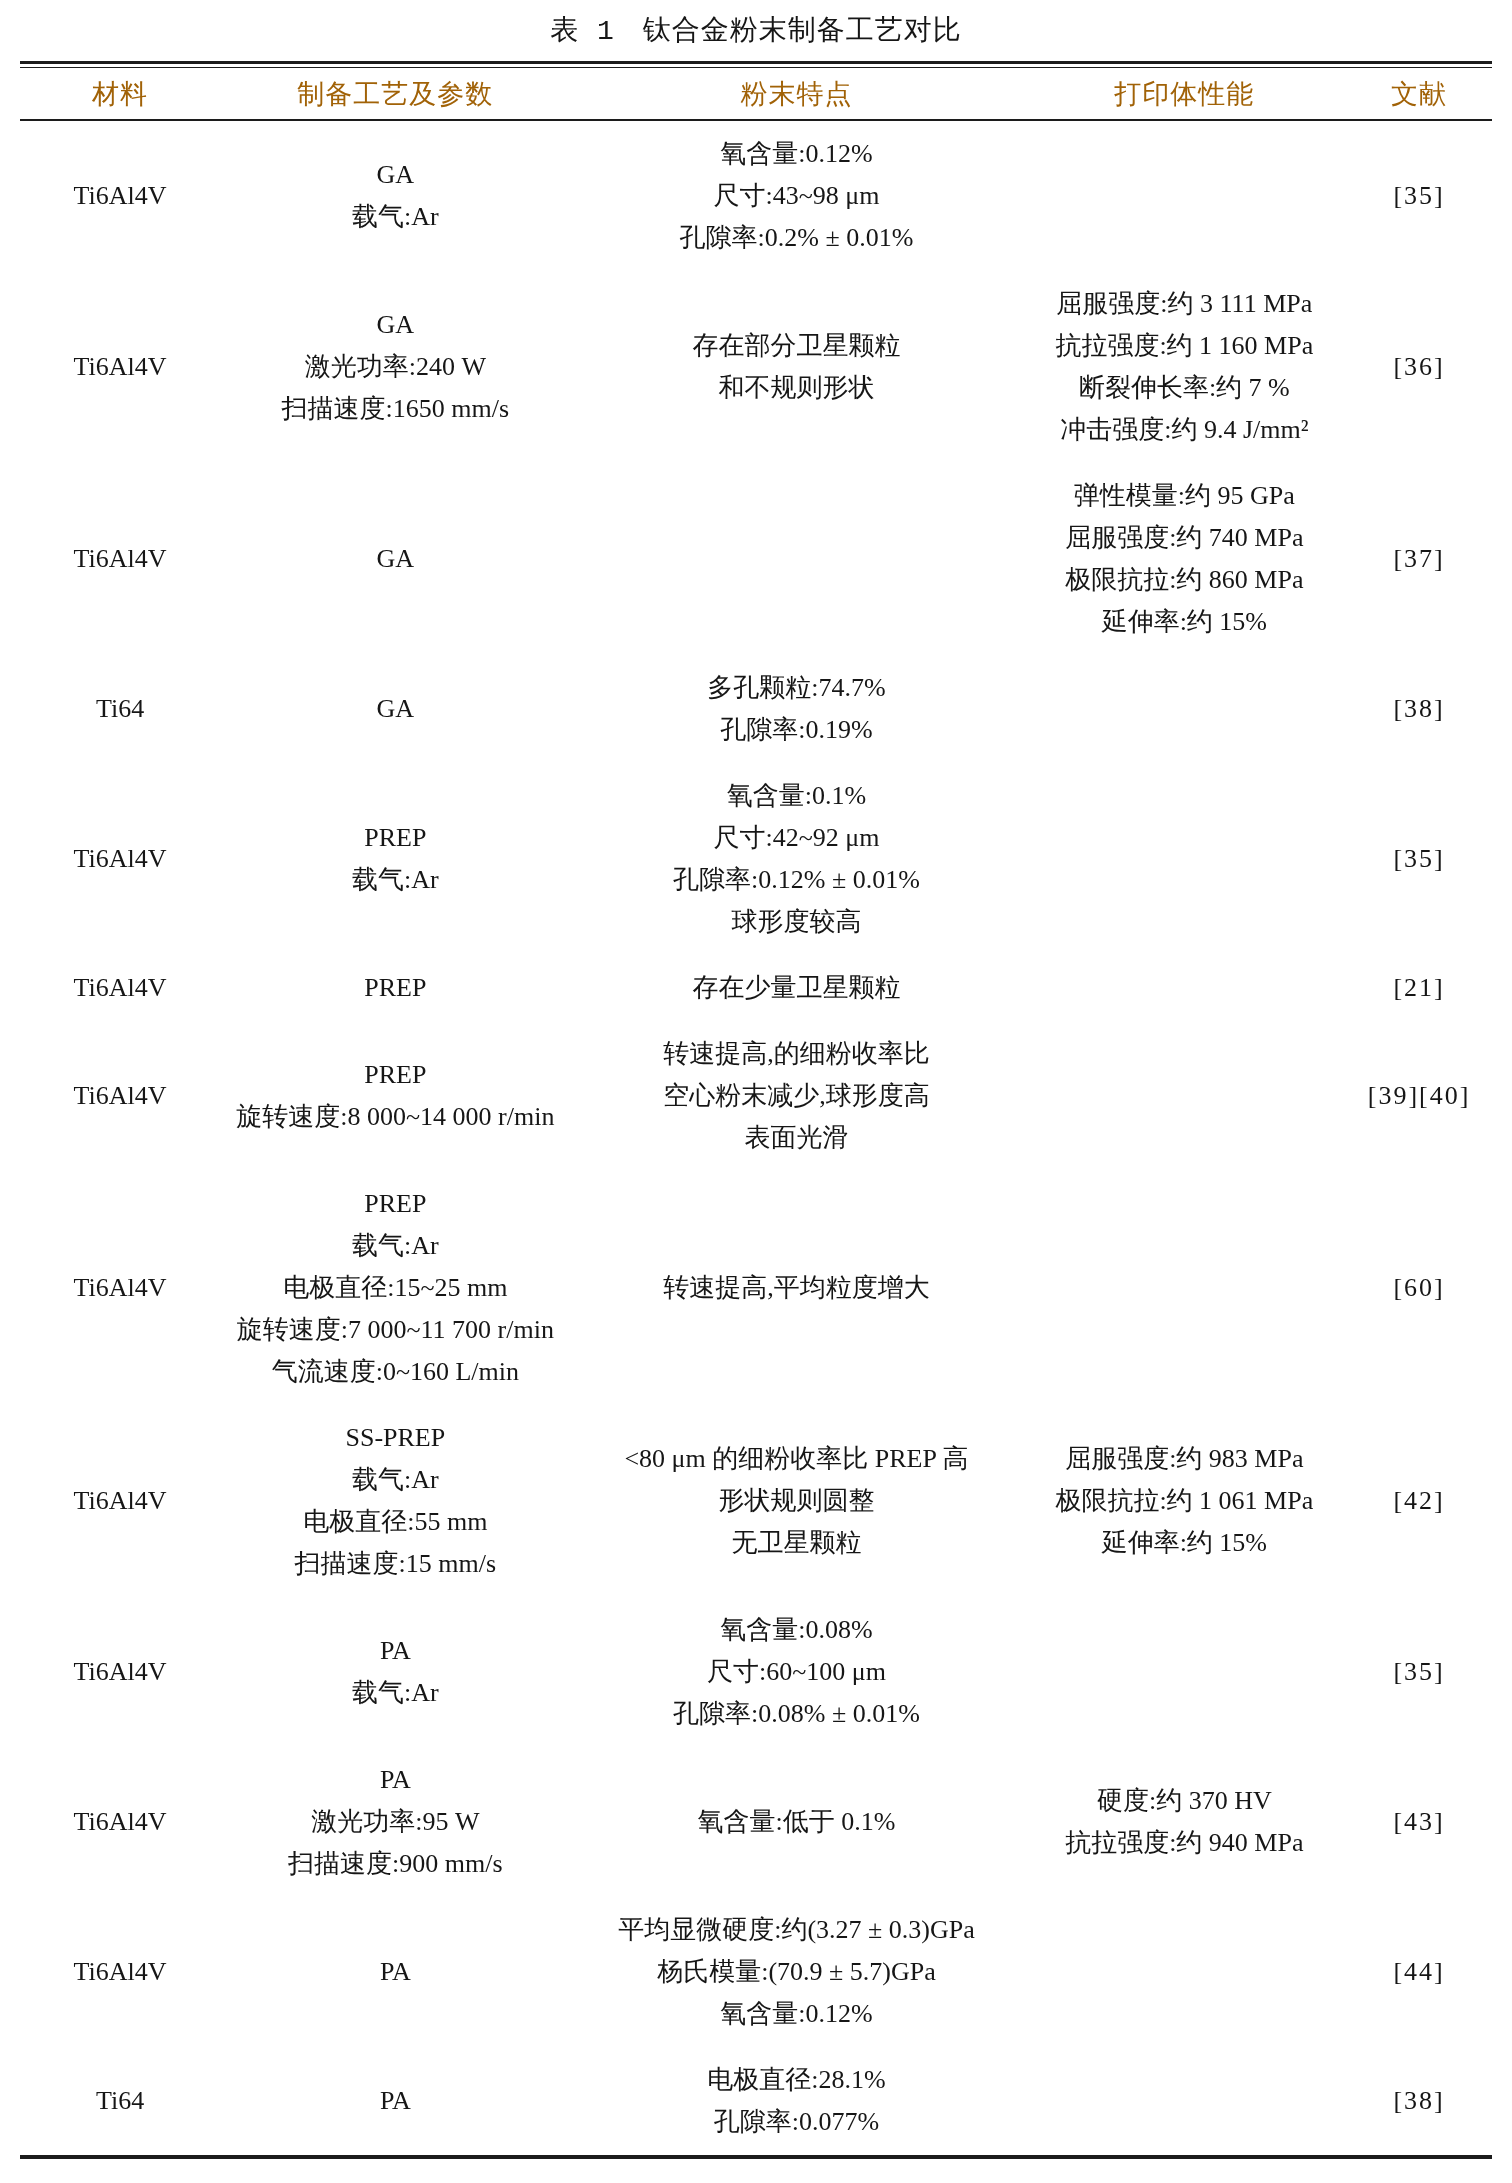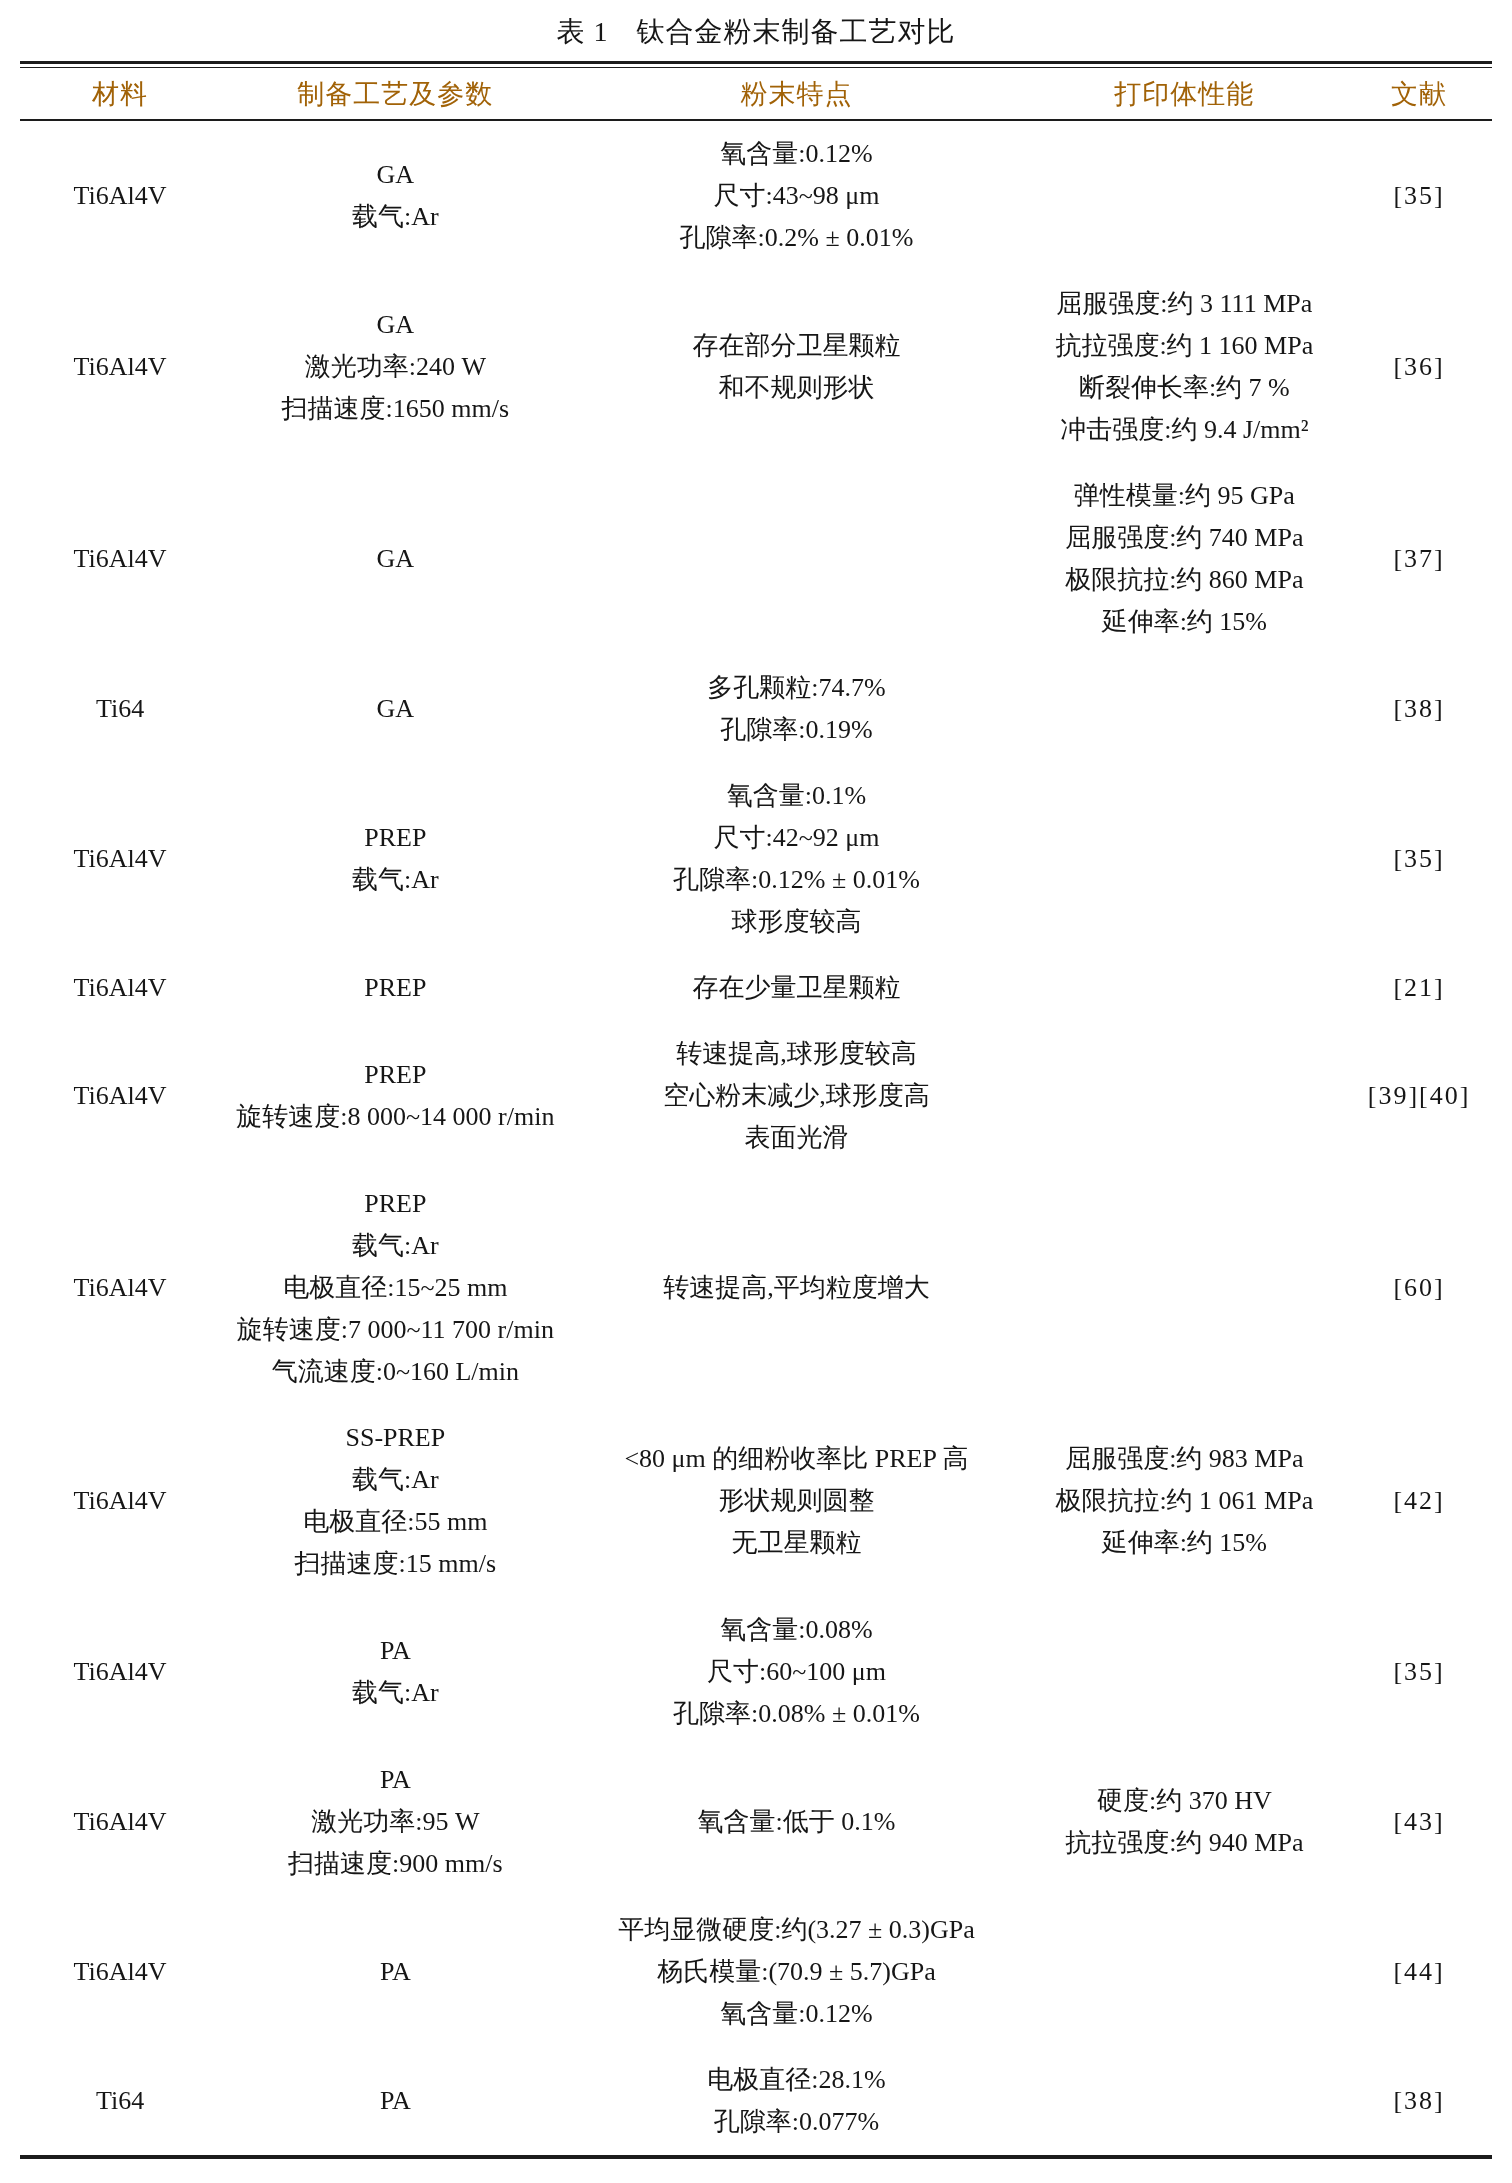--- a/index.html
+++ b/index.html
@@ -9,21 +9,21 @@
     height: 2183px;
     background: #ffffff;
     color: #111111;
     font-family: "Liberation Serif", "DejaVu Serif", serif;
     overflow: hidden;
   }
   .page { padding: 0 20px; }
 
   .caption {
     text-align: center;
-    font-family: Liberation Serif, serif;
+    font-family: Liberation Mono, monospace;
     font-size: 28px;
     line-height: 32px;
     padding: 16px 0 13px;
     letter-spacing: 1px;
     color: #161616;
   }
   .caption .cap-gap { display: inline-block; width: 28px; }
 
   .rule-a { border-top: 3px solid #1c1c1c; }
   .rule-b { border-top: 1px solid #1c1c1c; margin-top: 3px; }
@@ -170,21 +170,21 @@
     <td class="c-perf"></td>
     <td class="c-ref">[21]</td>
   </tr>
         <tr>
     <td class="c-mat">Ti6Al4V</td>
     <td class="c-proc">
             <div class="ln">PREP</div>
             <div class="ln">旋转速度:8 000~14 000 r/min</div>
           </td>
     <td class="c-feat">
-            <div class="ln">转速提高,球形度较高</div>
+            <div class="ln">转速提高,的细粉收率比</div>
             <div class="ln">空心粉末减少,球形度高</div>
             <div class="ln">表面光滑</div>
           </td>
     <td class="c-perf"></td>
     <td class="c-ref">[39][40]</td>
   </tr>
         <tr>
     <td class="c-mat">Ti6Al4V</td>
     <td class="c-proc">
             <div class="ln">PREP</div>

